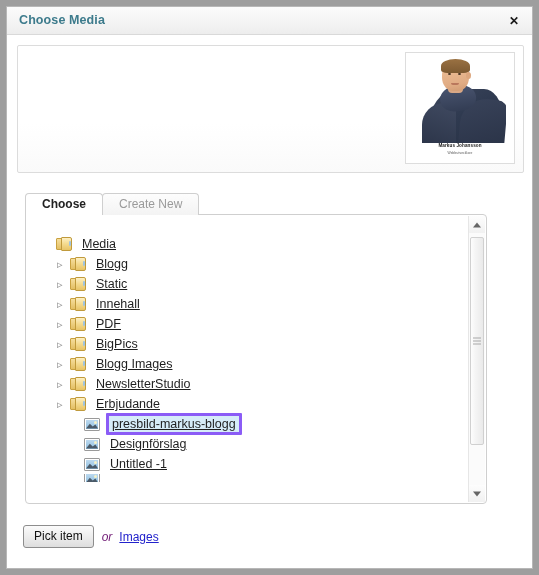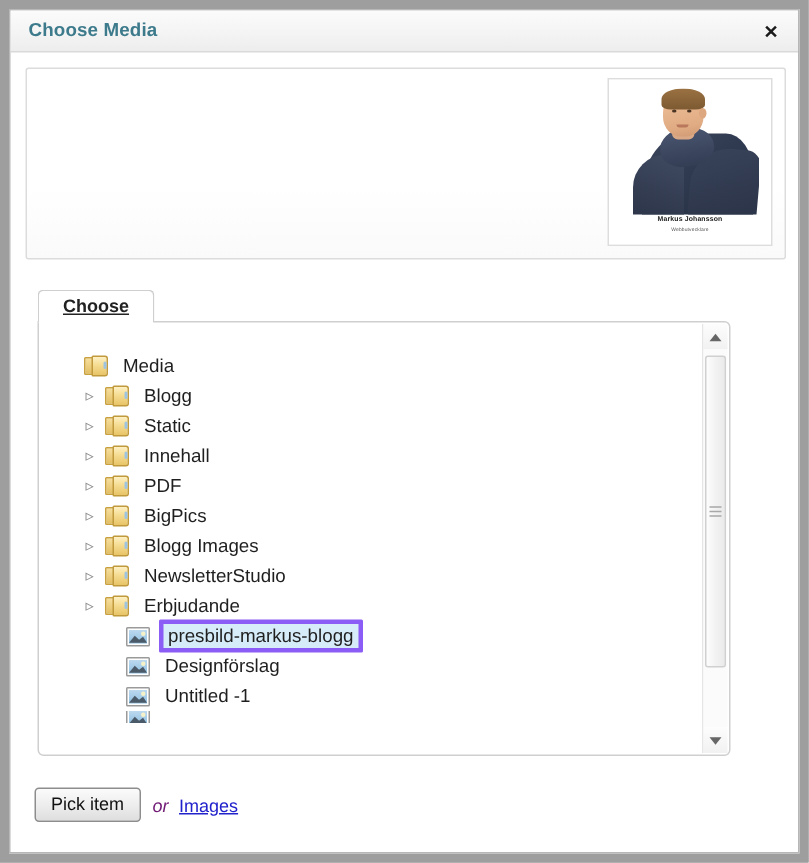--- a/index.html
+++ b/index.html
@@ -210,21 +210,20 @@
     font-size: 12px;
     color: #9a9a9a;
     background: linear-gradient(to bottom, #fdfdfd, #f3f3f3);
     border: 1px solid #cfcfcf;
     border-bottom: none;
     border-radius: 4px 4px 0 0;
     box-sizing: border-box;
     cursor: pointer;
     white-space: nowrap;
     margin-right: -1px;
-    text-decoration: underline;
   }
   .tab.active {
     color: #222222;
     font-weight: bold;
     background: #ffffff;
     border-color: #cfcfcf;
     z-index: 2;
   }
   .tab.active::after {
     content: "";
@@ -357,20 +356,21 @@
   }
 
   .row-label {
     font-size: 12.5px;
     color: #1f1f1f;
     padding: 0 3px;
     line-height: 16px;
     border: 1px solid transparent;
     border-radius: 1px;
     box-sizing: border-box;
+    text-decoration: underline;
   }
   .tree-row.selected .row-label {
     background: #d6ecf8;
     border: 3px solid #8b5cf6;
   }
   .tree-row.clipped {
     height: 8px;
     overflow: hidden;
   }
 
@@ -500,20 +500,21 @@
             <div class="p-mouth"></div>
           </div>
           <div class="thumb-caption">Markus Johansson</div>
           <div class="thumb-subcaption">Webbutvecklare</div>
         </div>
       </div>
     </div>
 
     <div class="tabs" id="tab-bar">
         <div class="tab active">Choose</div>
+        <div class="tab">Create New</div>
       </div>
 
     <div class="tab-panel">
       <div class="tree-viewport">
         <div class="tree" id="media-tree">
             <div class="tree-row">
               <span class="indent" style="width: 10px;"></span>
               <span class="arrow"></span>
               <span class="ico-folder">
                 <span class="back"></span>

